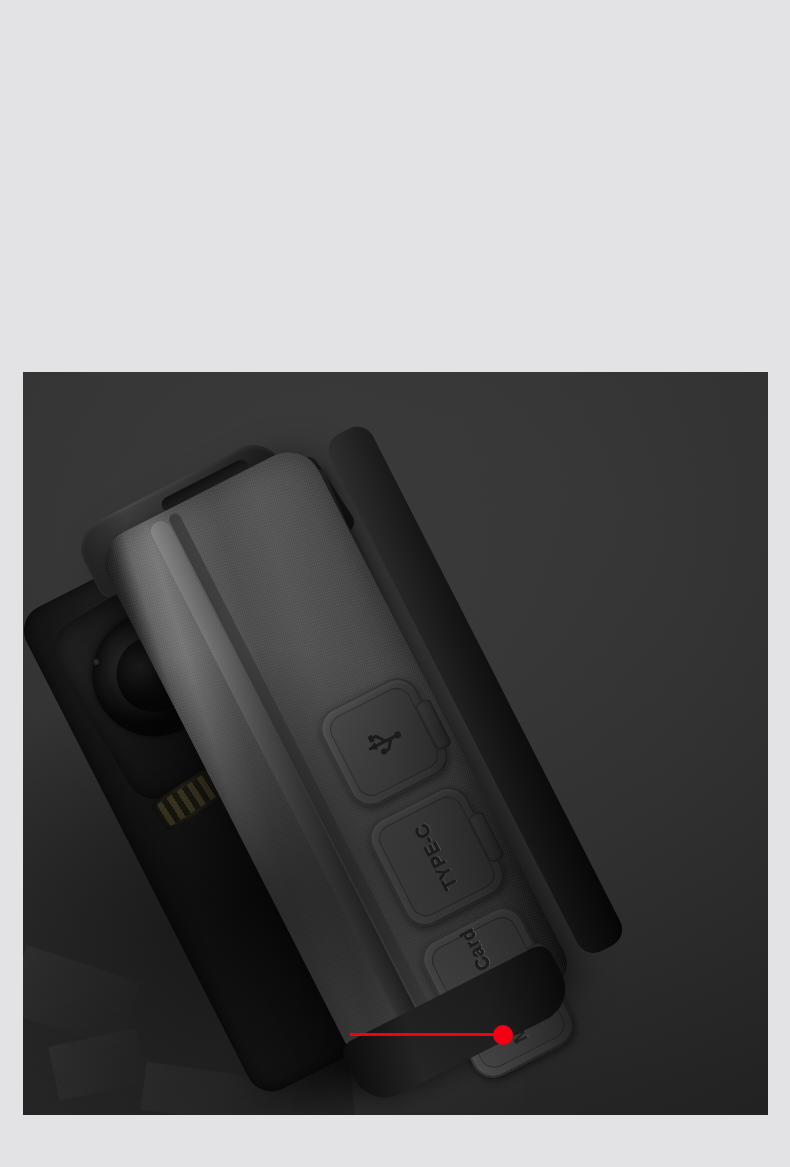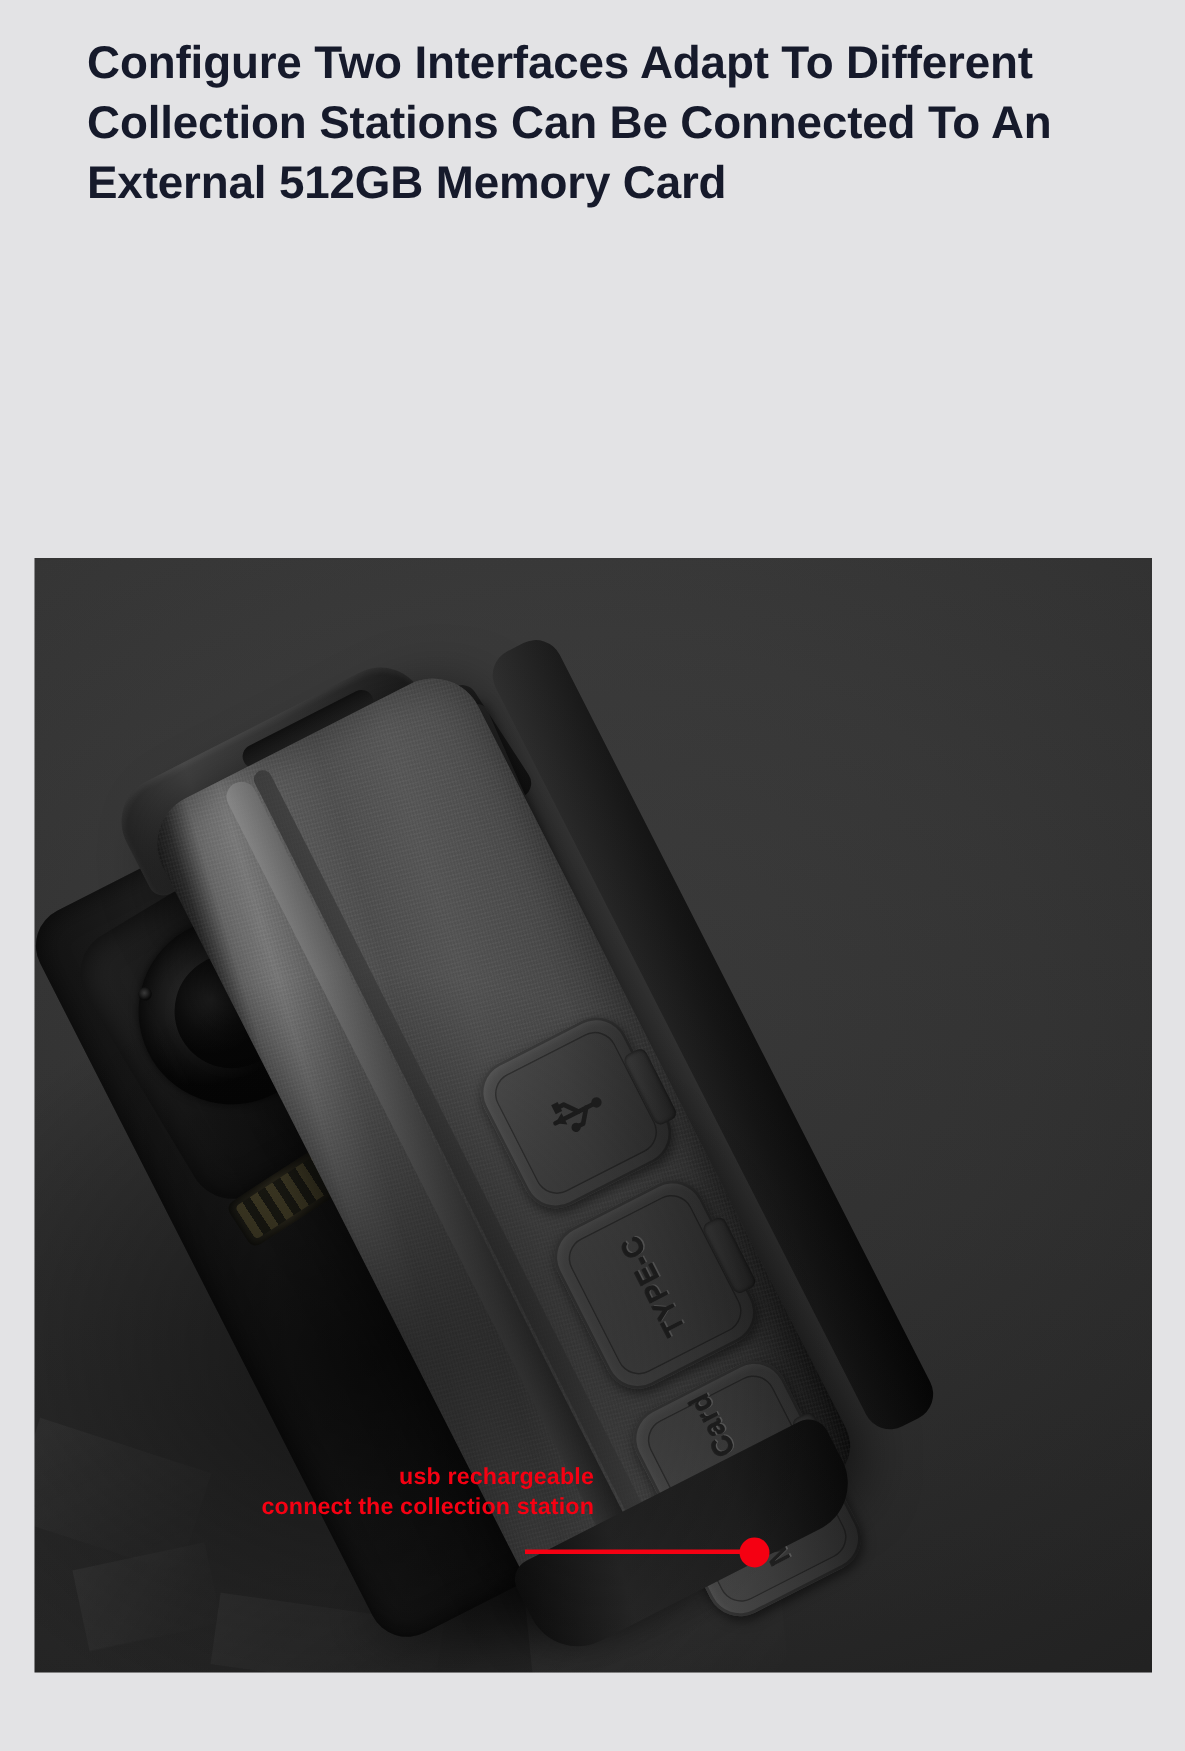--- a/index.html
+++ b/index.html
@@ -395,21 +395,20 @@
     border-radius: 50%;
     background: #f50012;
   }
   #dot-usb  { left: 470px; top: 653px; }
 </style>
 </head>
 <body>
 
 <div class="page">
 
-  <h1 class="headline">Configure Two Interfaces Adapt To Different Collection Stations Can Be Connected To An External 512GB Memory Card</h1>
 
 
   <div class="panel">
 
     <div class="shard" style="left:-10px; top:590px; width:120px; height:70px; transform:rotate(18deg);"></div>
     <div class="shard" style="left:30px; top:665px; width:90px; height:55px; transform:rotate(-12deg);"></div>
     <div class="shard" style="left:120px; top:700px; width:150px; height:48px; transform:rotate(8deg);"></div>
     <div class="shard" style="left:330px; top:690px; width:170px; height:60px; transform:rotate(-6deg);"></div>
 
     <div class="device-shadow"></div>
@@ -472,17 +471,15 @@
         </div>
       </div>
 
       <div class="body-foot"></div>
     </div>
 
     <div class="panel-vignette"></div>
 
     <div class="anno-line" id="line-usb"></div>
     <div class="anno-dot" id="dot-usb"></div>
-    <div class="anno-text" id="anno-usb-text">usb rechargeable
-connect the collection station</div>
 
   </div>
 </div>
 
 </body></html>

